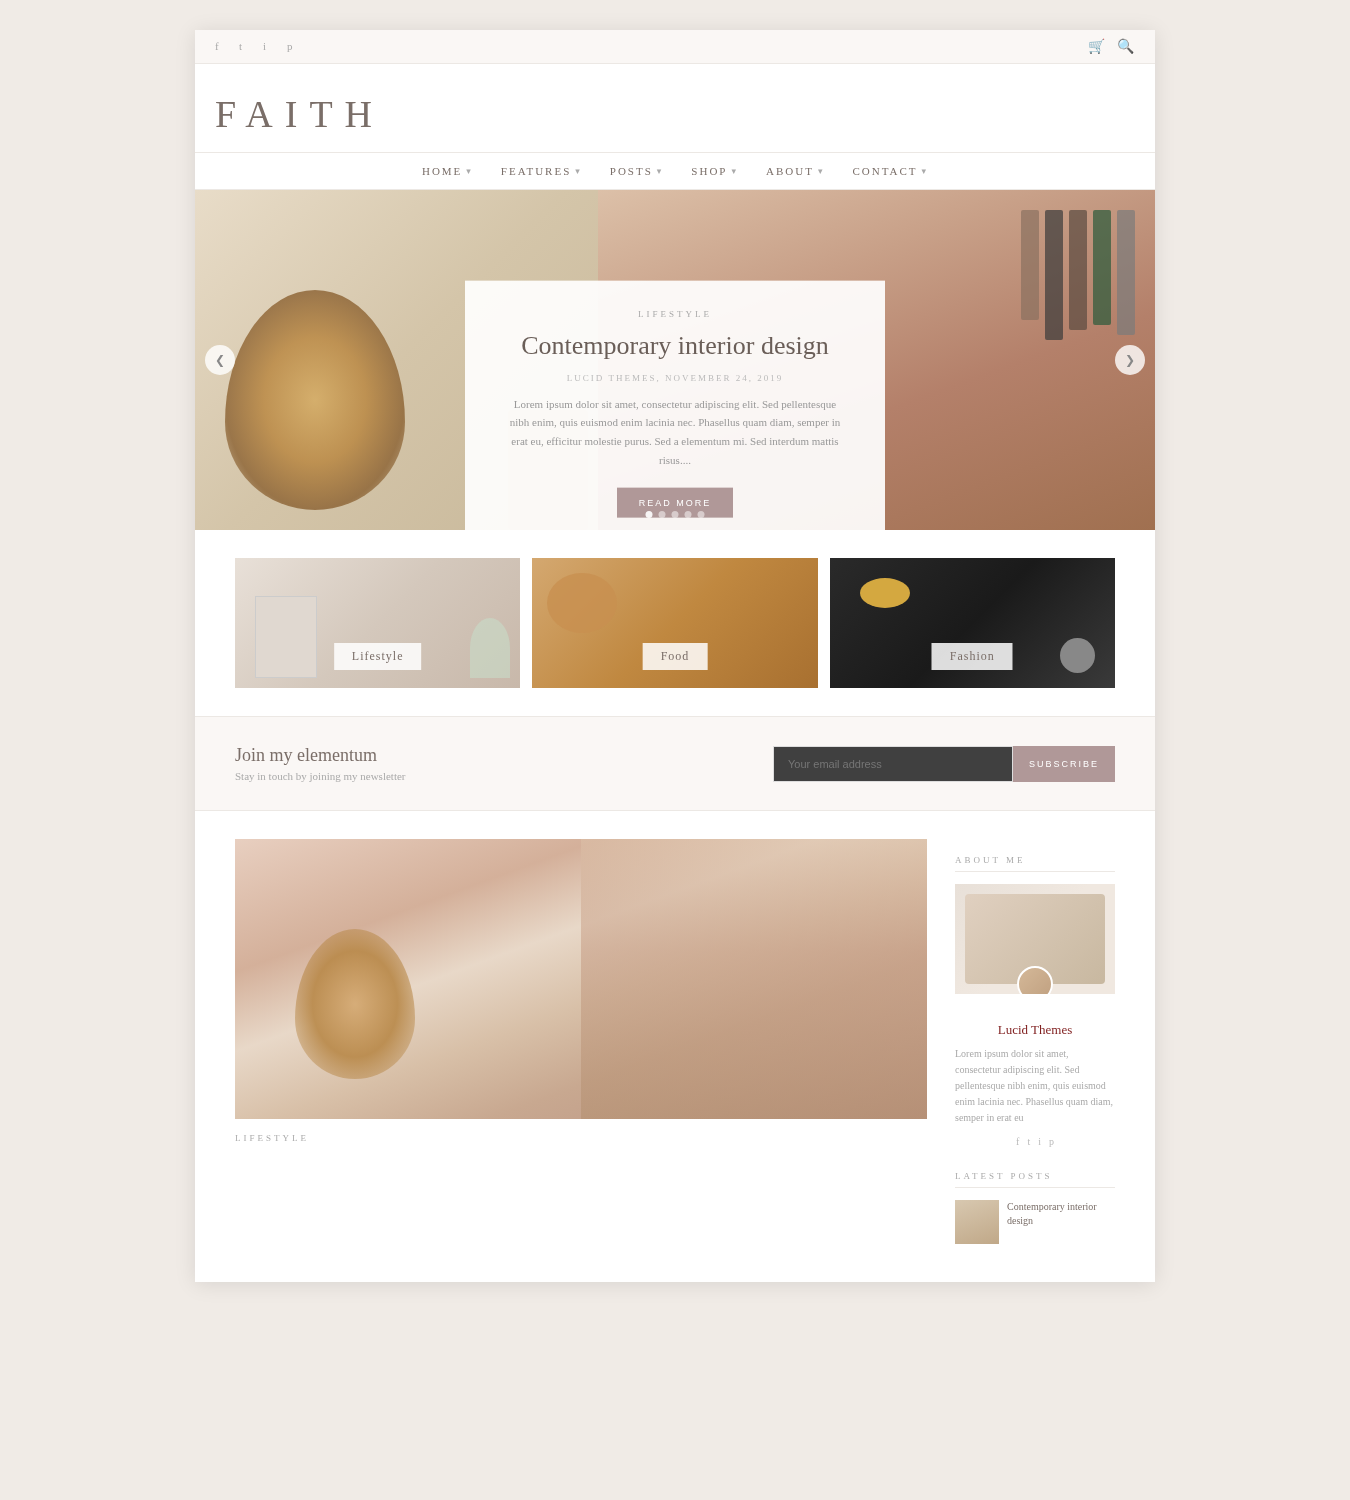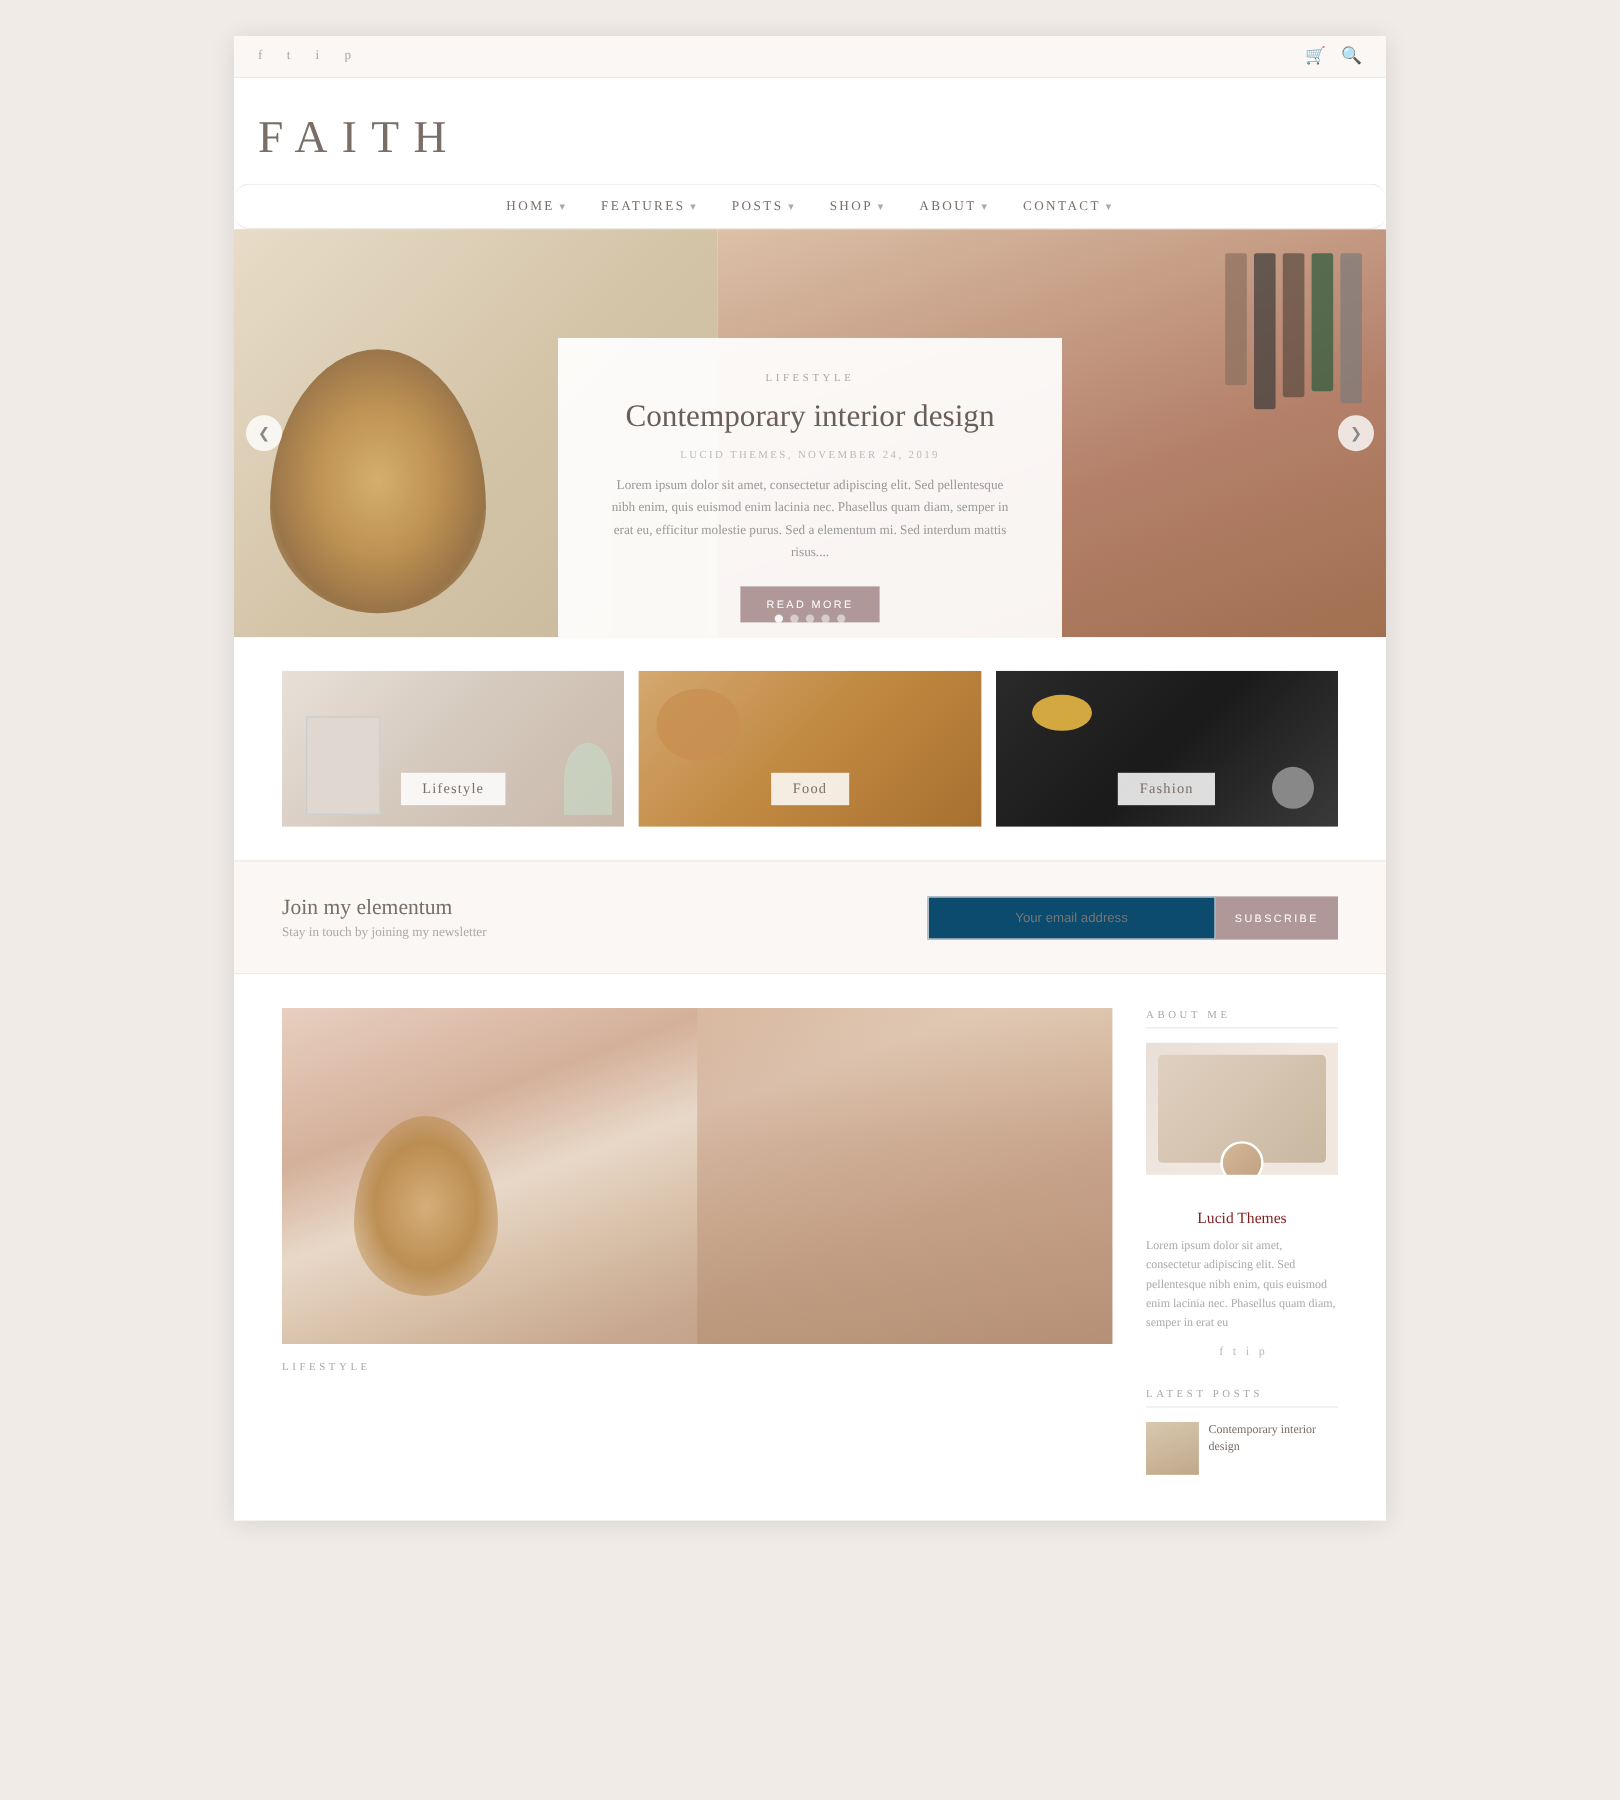--- a/index.html
+++ b/index.html
@@ -58,21 +58,20 @@
     }
     
     .main-nav {
       background: #fff;
       border-top: 1px solid #ece8e4;
       border-bottom: 1px solid #ece8e4;
       display: flex;
       justify-content: center;
       gap: 28px;
       padding: 12px 20px;
-      border-radius: 13px;
     }
     .nav-item {
       font-size: 11px;
       letter-spacing: 2px;
       color: #7a6e68;
       text-transform: uppercase;
       cursor: pointer;
       display: flex;
       align-items: center;
       gap: 4px;
@@ -367,22 +366,21 @@
       align-items: center;
     }
     .newsletter-input {
       width: 240px;
       height: 36px;
       border: 1px solid #ddd;
       padding: 16px 14px;
       font-size: 11px;
       color: #aaa;
       outline: none;
-      background: #0c4a6e;
-      text-align: center;
+      background: #404040;
     }
     .newsletter-btn {
       height: 36px;
       background: #b09898;
       color: #fff;
       font-size: 9px;
       letter-spacing: 2px;
       text-transform: uppercase;
       padding: 0 16px;
       border: none;
@@ -394,20 +392,21 @@
       gap: 28px;
       padding: 28px 40px;
       background: #fff;
     }
     .posts-column {
       flex: 1;
     }
     .sidebar-column {
       width: 160px;
       flex-shrink: 0;
+      margin-top: 16px;
     }
     
     .featured-post-img {
       width: 100%;
       height: 280px;
       background: linear-gradient(160deg, #e8cfc0 0%, #d4b09a 25%, #e8d8c8 40%, #d8c0a8 55%, #c8a890 70%, #b89080 100%);
       position: relative;
       overflow: hidden;
       margin-bottom: 14px;
     }

